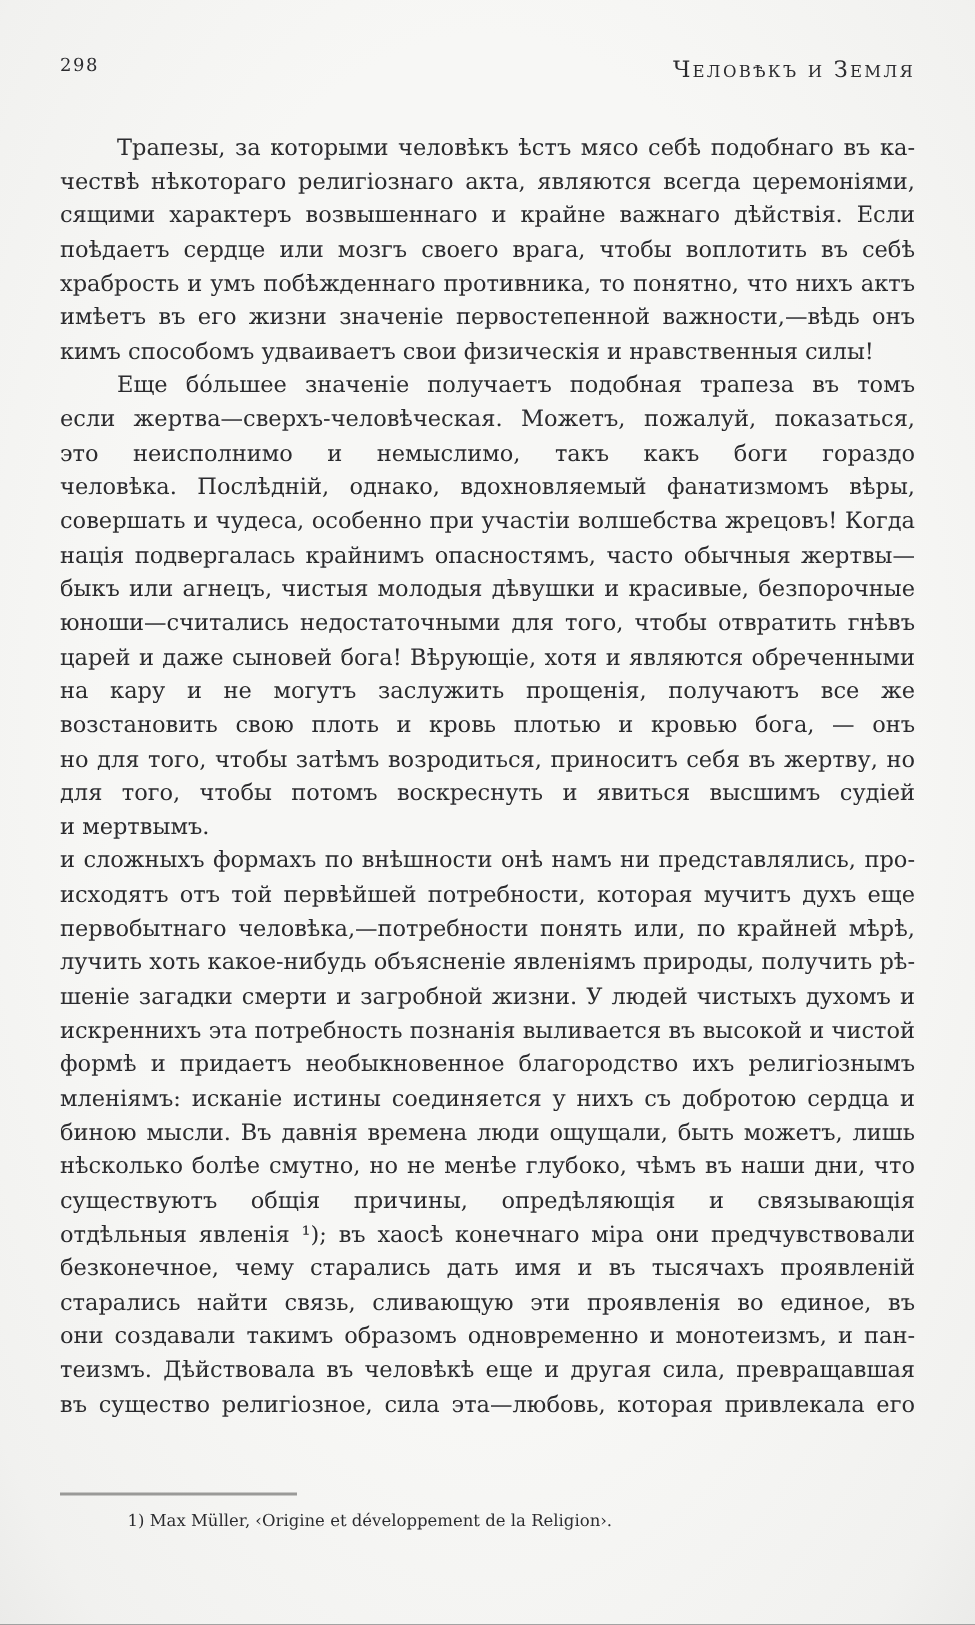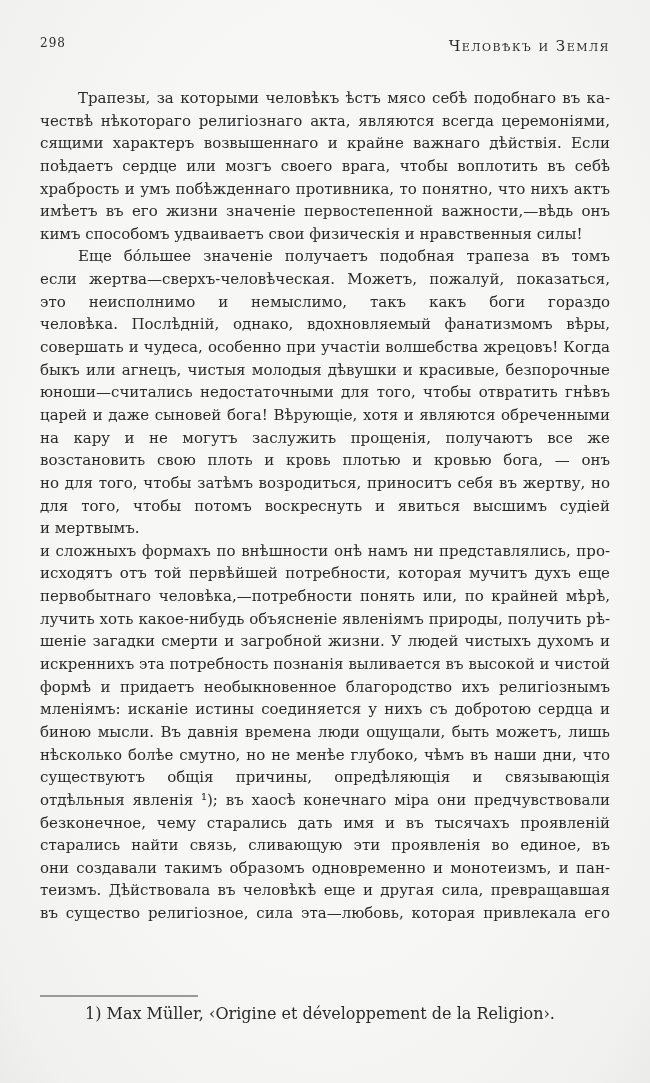--- a/index.html
+++ b/index.html
@@ -69,21 +69,21 @@
     left: 40px;
     width: 158px;
     height: 2px;
     background: #9a9a98;
   }
   .footnote {
     position: absolute;
     top: 1004px;
     left: 40px;
     width: 570px;
-    font-size: 16px;
+    font-size: 11px;
     line-height: 20px;
     text-indent: 45px;
   }
 </style>
 </head>
 <body>
 
 <div class="page">
 
   <div class="header">
@@ -100,20 +100,21 @@
         <div class="line">храбрость и умъ побѣжденнаго противника, то понятно, что нихъ актъ</div>
         <div class="line">имѣетъ въ его жизни значеніе первостепенной важности,—вѣдь онъ та-</div>
         <div class="line short-last">кимъ способомъ удваиваетъ свои физическія и нравственныя силы!</div>
       </div>
       <div>
         <div class="line first">Еще бо́льшее значеніе получаетъ подобная трапеза въ томъ случаѣ,</div>
         <div class="line">если жертва—сверхъ-человѣческая. Можетъ, пожалуй, показаться, что</div>
         <div class="line">это неисполнимо и немыслимо, такъ какъ боги гораздо могущественнѣе</div>
         <div class="line">человѣка. Послѣдній, однако, вдохновляемый фанатизмомъ вѣры, можетъ</div>
         <div class="line">совершать и чудеса, особенно при участіи волшебства жрецовъ! Когда</div>
+        <div class="line">нація подвергалась крайнимъ опасностямъ, часто обычныя жертвы—</div>
         <div class="line">быкъ или агнецъ, чистыя молодыя дѣвушки и красивые, безпорочные</div>
         <div class="line">юноши—считались недостаточными для того, чтобы отвратить гнѣвъ</div>
         <div class="line">царей и даже сыновей бога! Вѣрующіе, хотя и являются обреченными</div>
         <div class="line">на кару и не могутъ заслужить прощенія, получаютъ все же возможность</div>
         <div class="line">возстановить свою плоть и кровь плотью и кровью бога, — онъ умираетъ,</div>
         <div class="line">но для того, чтобы затѣмъ возродиться, приноситъ себя въ жертву, но</div>
         <div class="line">для того, чтобы потомъ воскреснуть и явиться высшимъ судіей живымъ</div>
         <div class="line short-last">и мертвымъ.</div>
       </div>
       <div>

